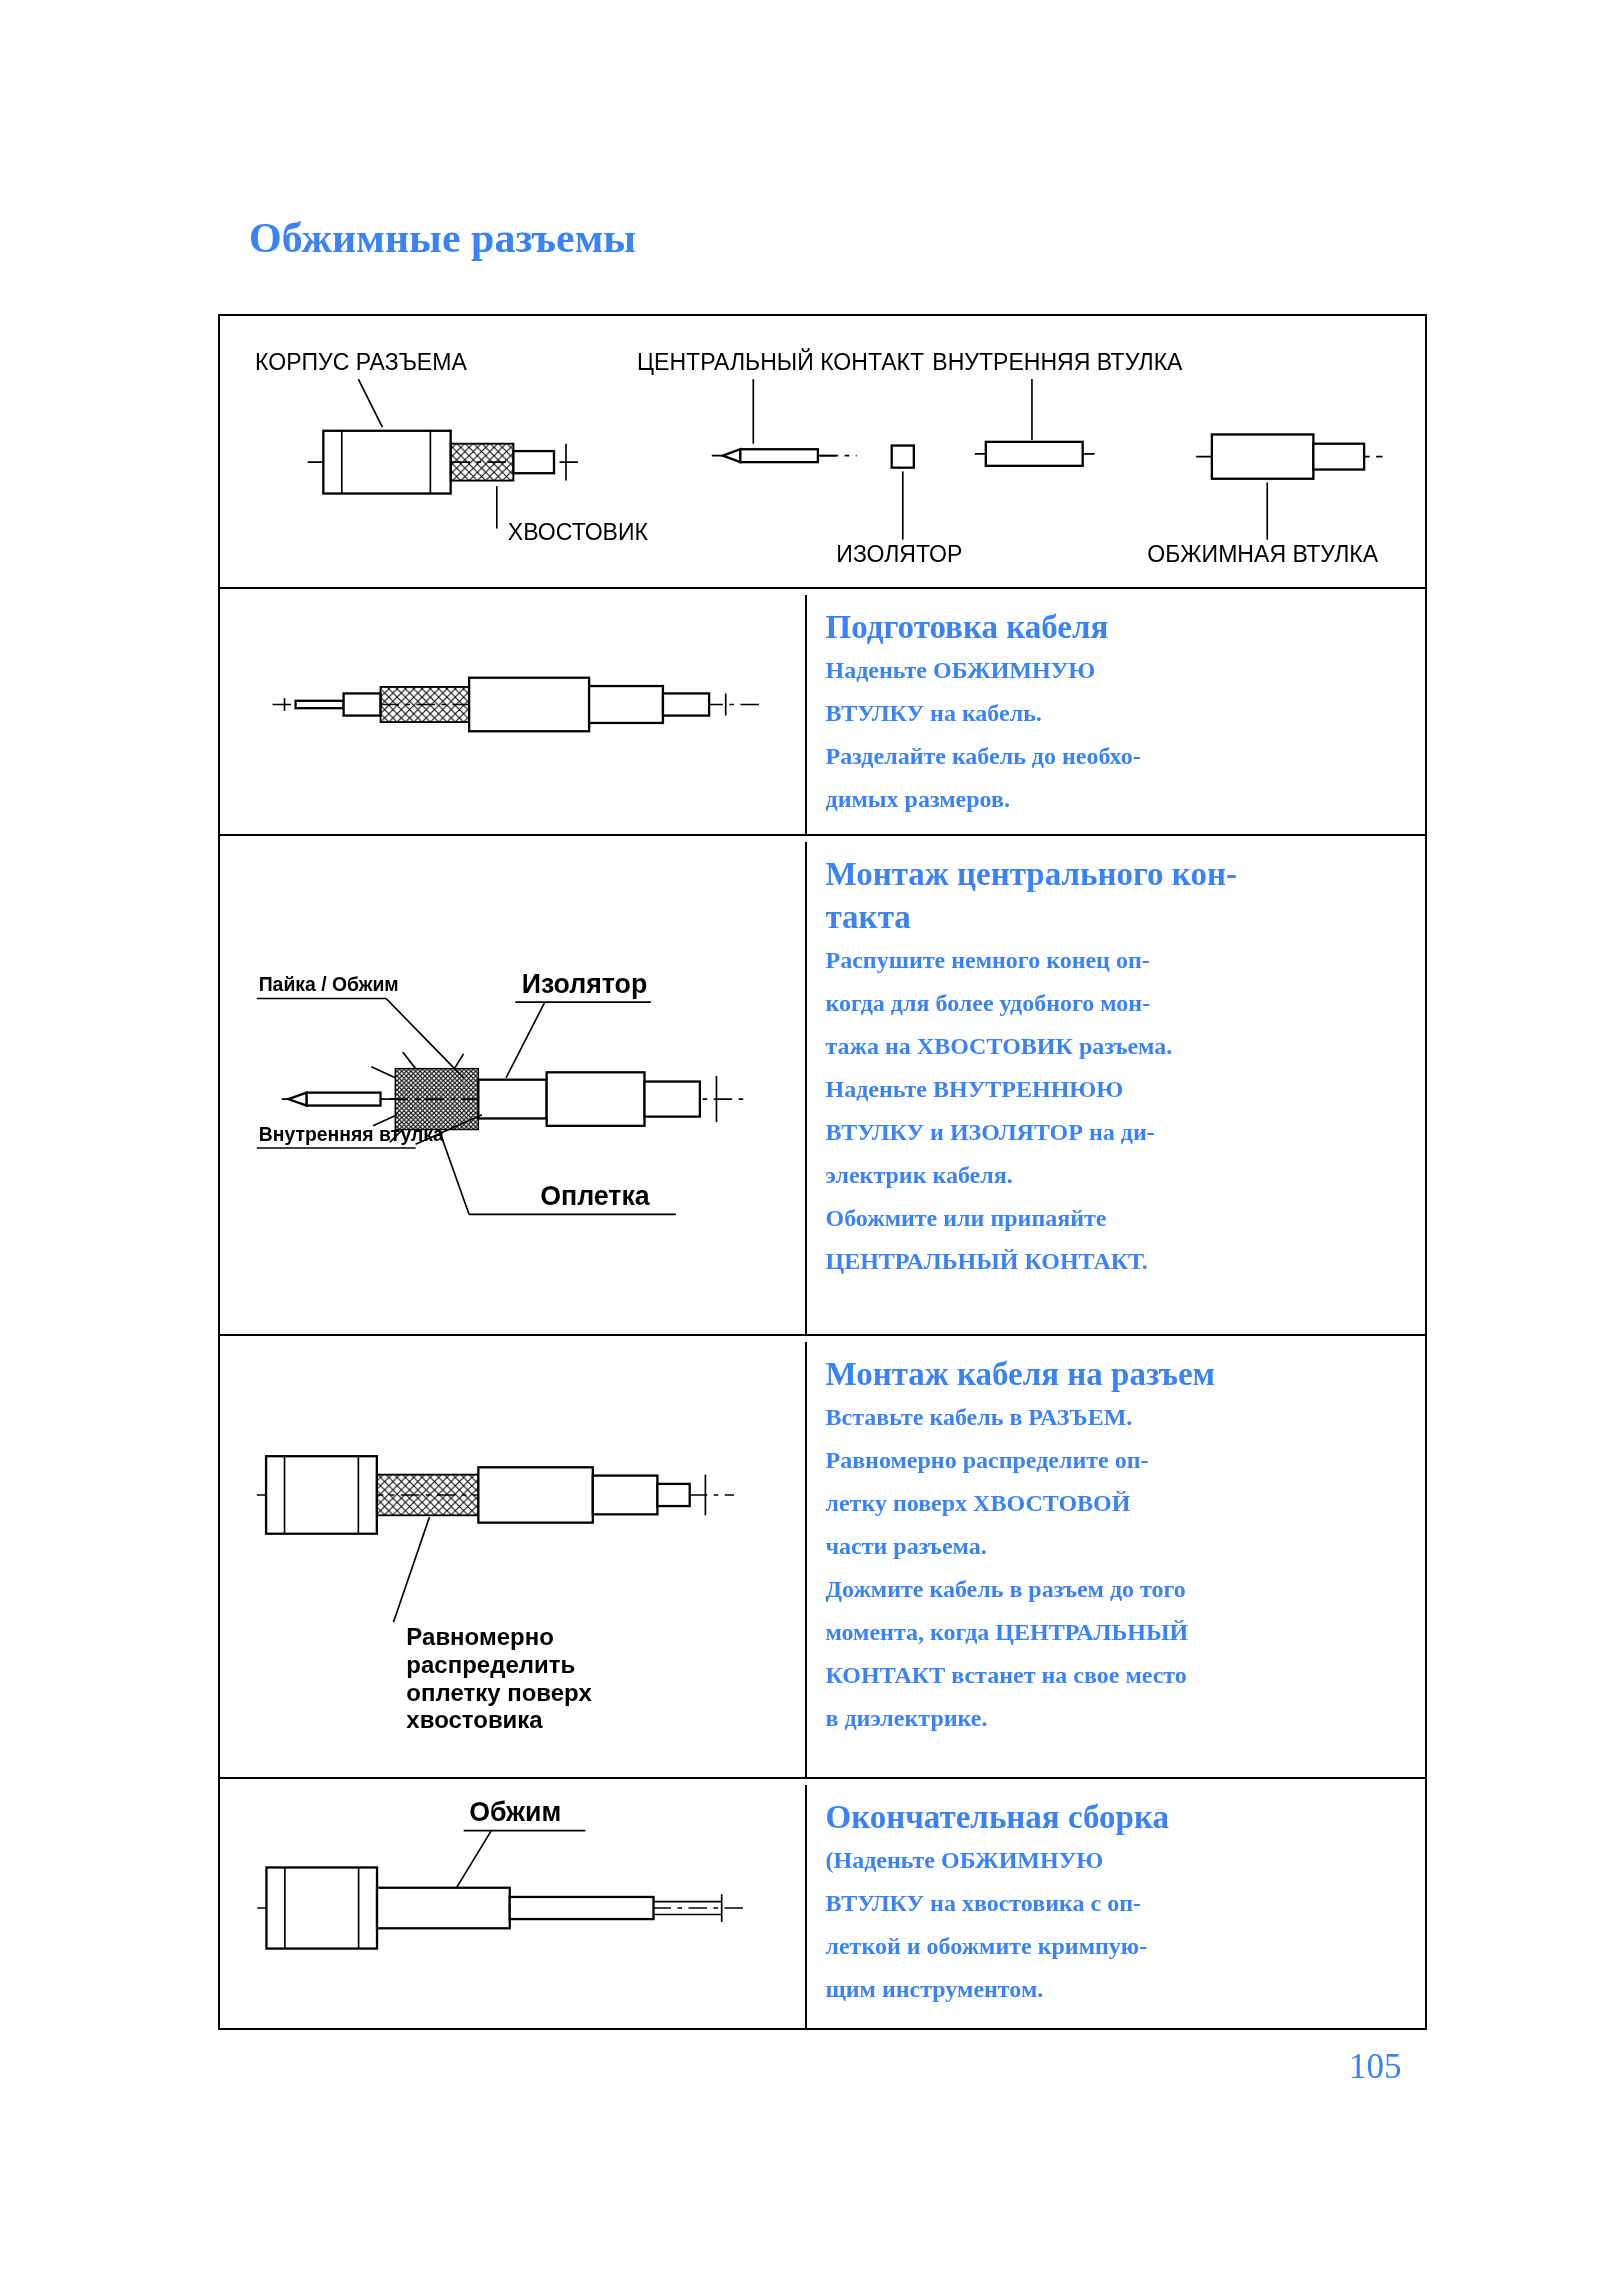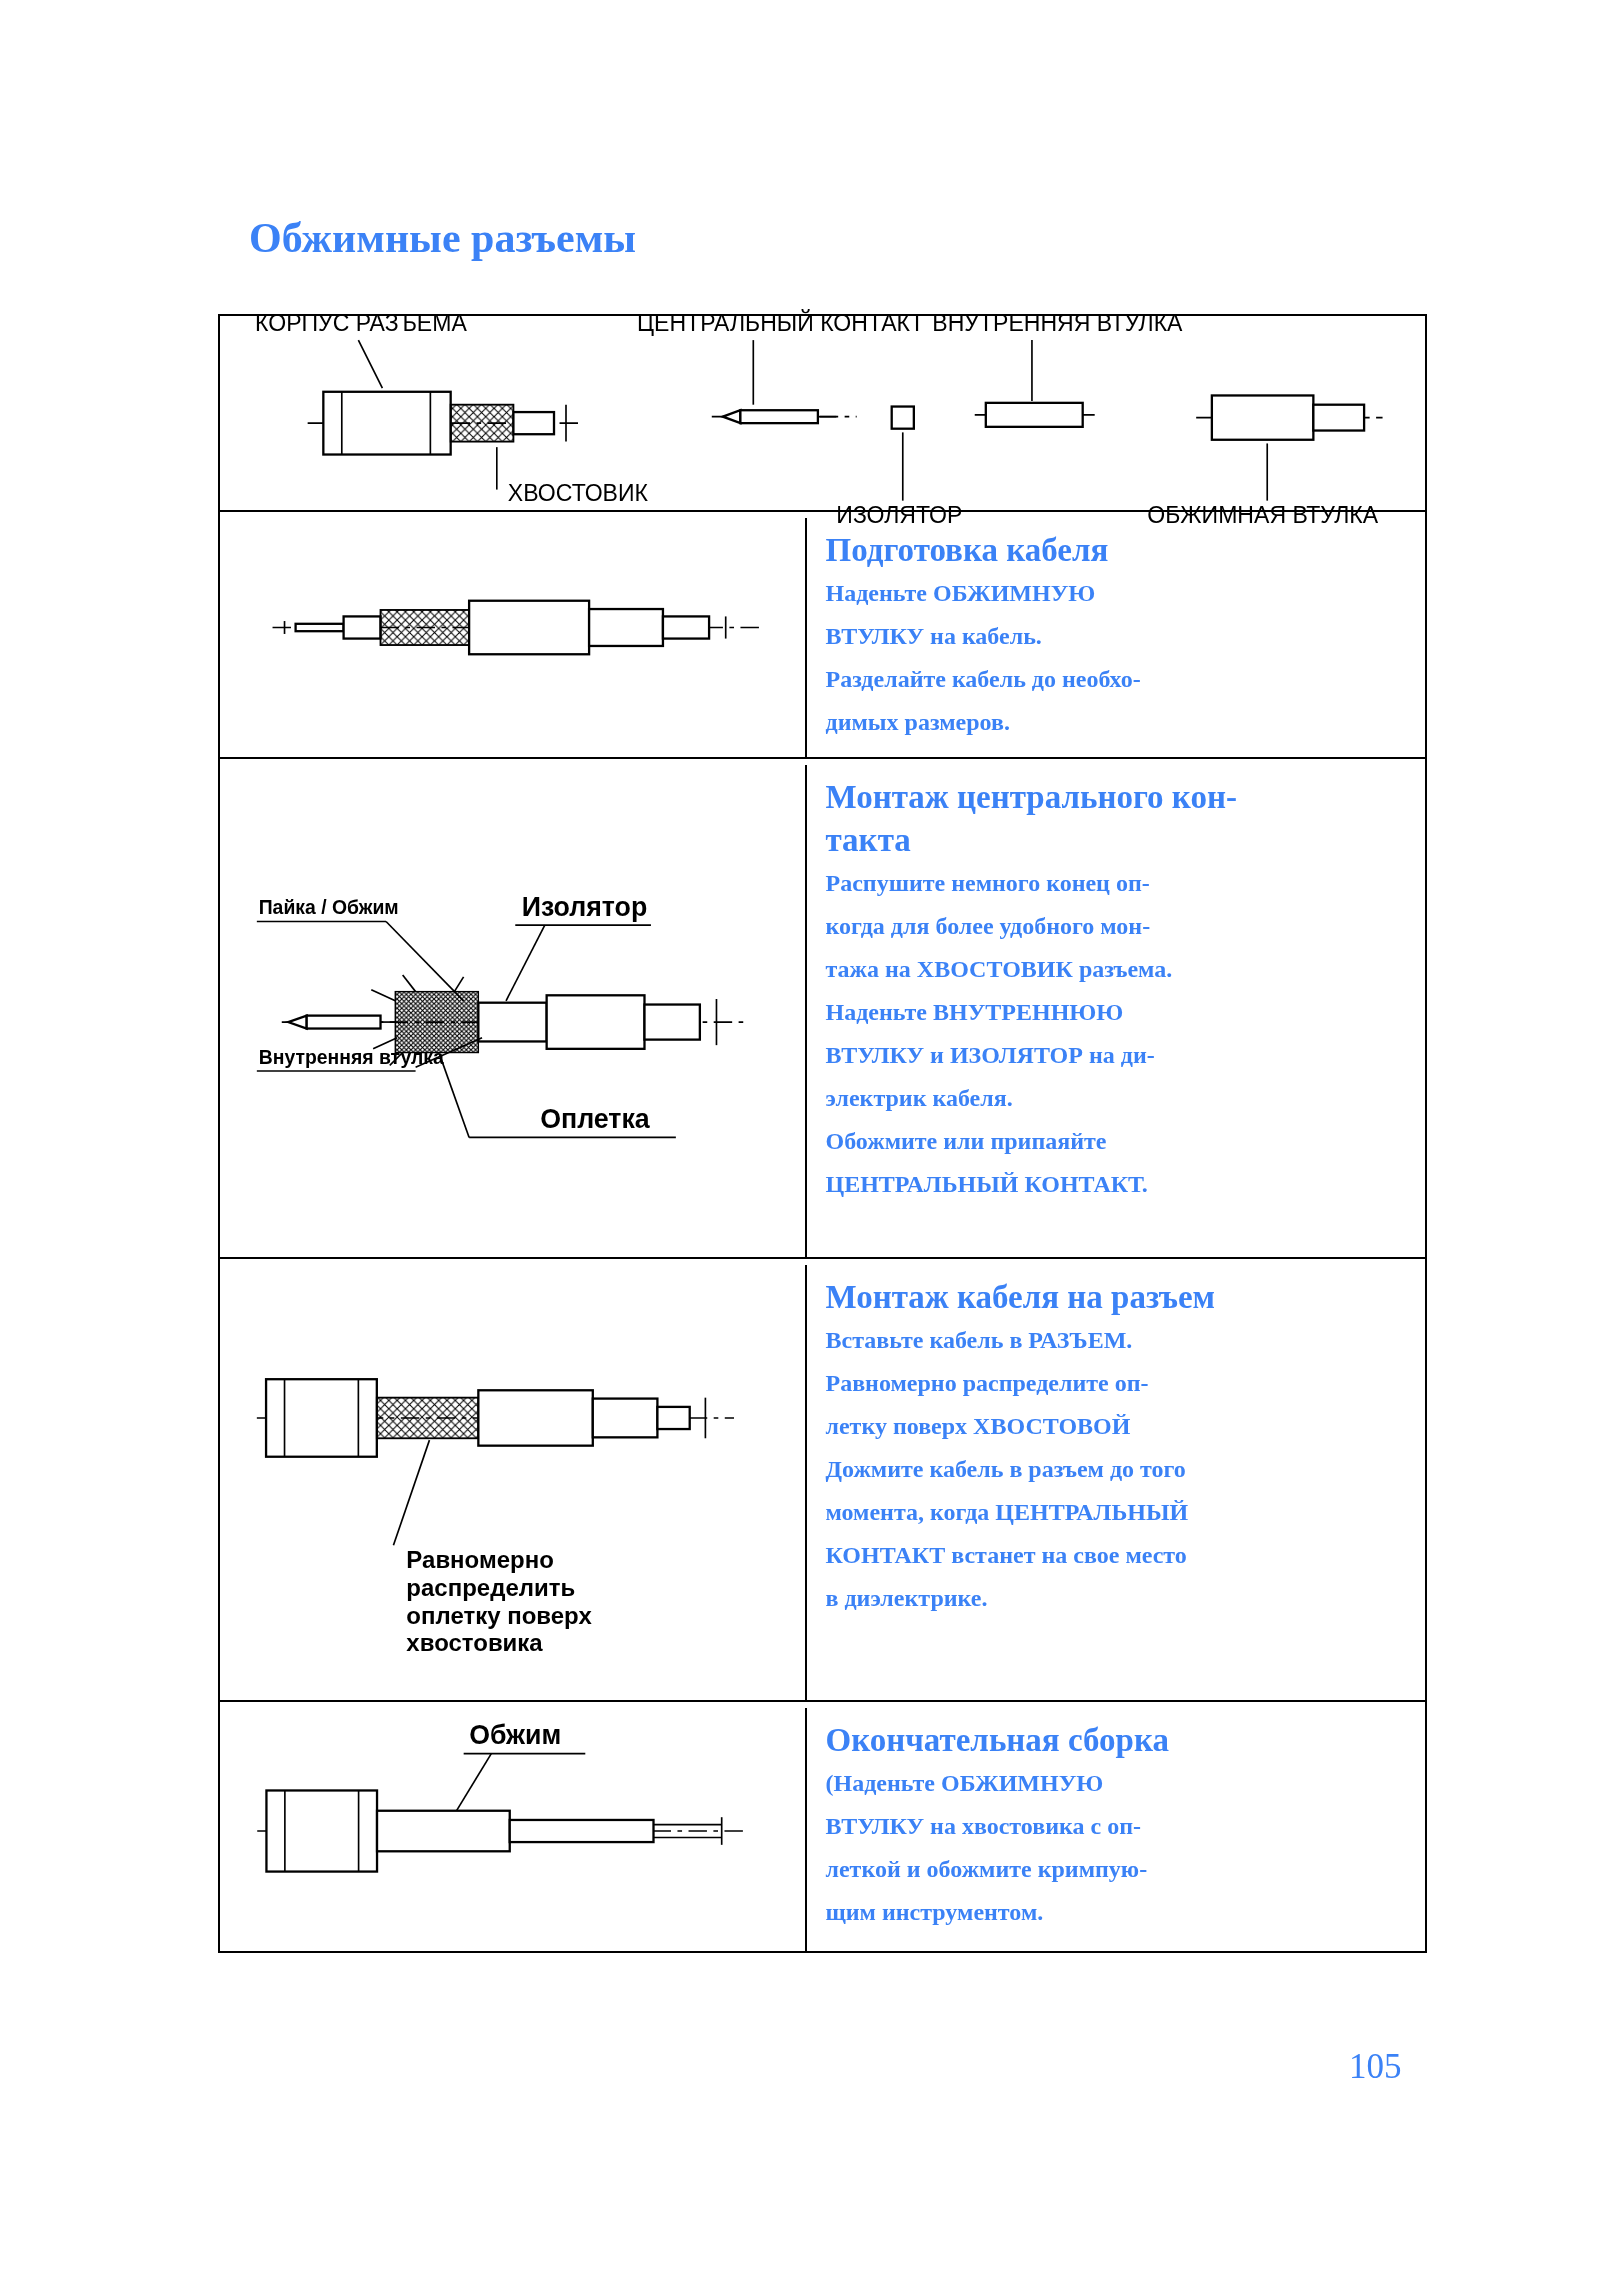--- a/index.html
+++ b/index.html
@@ -55,21 +55,21 @@
 </style>
 </head>
 <body>
 
 <div class="page">
 
   <div class="title">Обжимные разъемы</div>
 
   <div class="box">
 
-    <div class="row" style="height:194px">
+    <div class="row" style="height:271px">
       <div class="header-cell">
         <svg width="1205" height="242" viewBox="0 0 1306 262">
           <defs>
             <pattern id="hx0" width="9" height="9" patternUnits="userSpaceOnUse">
               <path d="M0 9 L9 0 M0 0 L9 9" stroke="#000" stroke-width="1.1"></path>
             </pattern>
           </defs>
 
           <g>
             <line class="dashdot" x1="95" y1="142" x2="395" y2="142"></line>
@@ -226,20 +226,21 @@
           <text class="dl-md" x="190" y="365">распределить</text>
           <text class="dl-md" x="190" y="395">оплетку поверх</text>
           <text class="dl-md" x="190" y="425">хвостовика</text>
         </svg>
       </div>
       <div class="cell-right">
         <div class="hline">Монтаж кабеля на разъем</div>
         <div class="tline">Вставьте кабель в РАЗЪЕМ.</div>
         <div class="tline">Равномерно распределите оп-</div>
         <div class="tline">летку поверх ХВОСТОВОЙ</div>
+        <div class="tline">части разъема.</div>
         <div class="tline">Дожмите кабель в разъем до того</div>
         <div class="tline">момента, когда ЦЕНТРАЛЬНЫЙ</div>
         <div class="tline">КОНТАКТ встанет на свое место</div>
         <div class="tline">в диэлектрике.</div>
       </div>
     </div>
 
     <div class="row" style="height:251px">
       <div class="cell-left">
         <svg width="563" height="235" viewBox="0 0 610 255">

